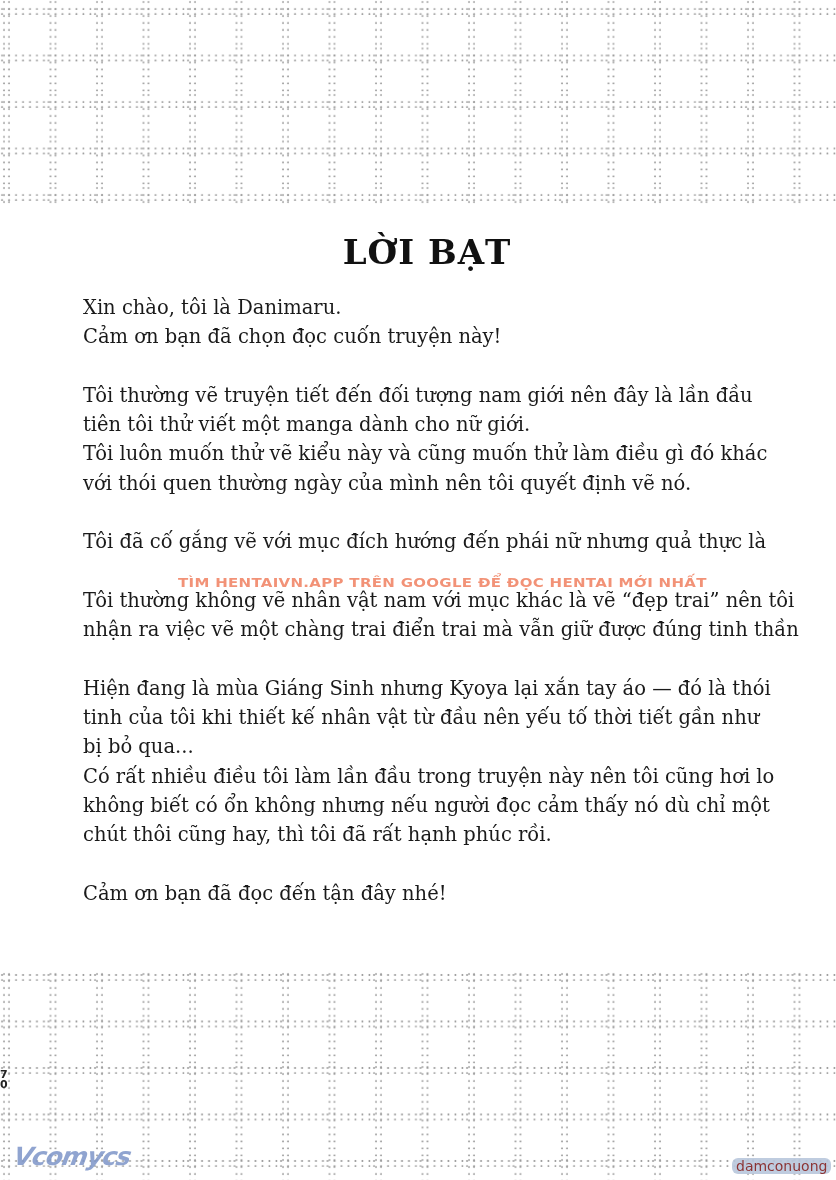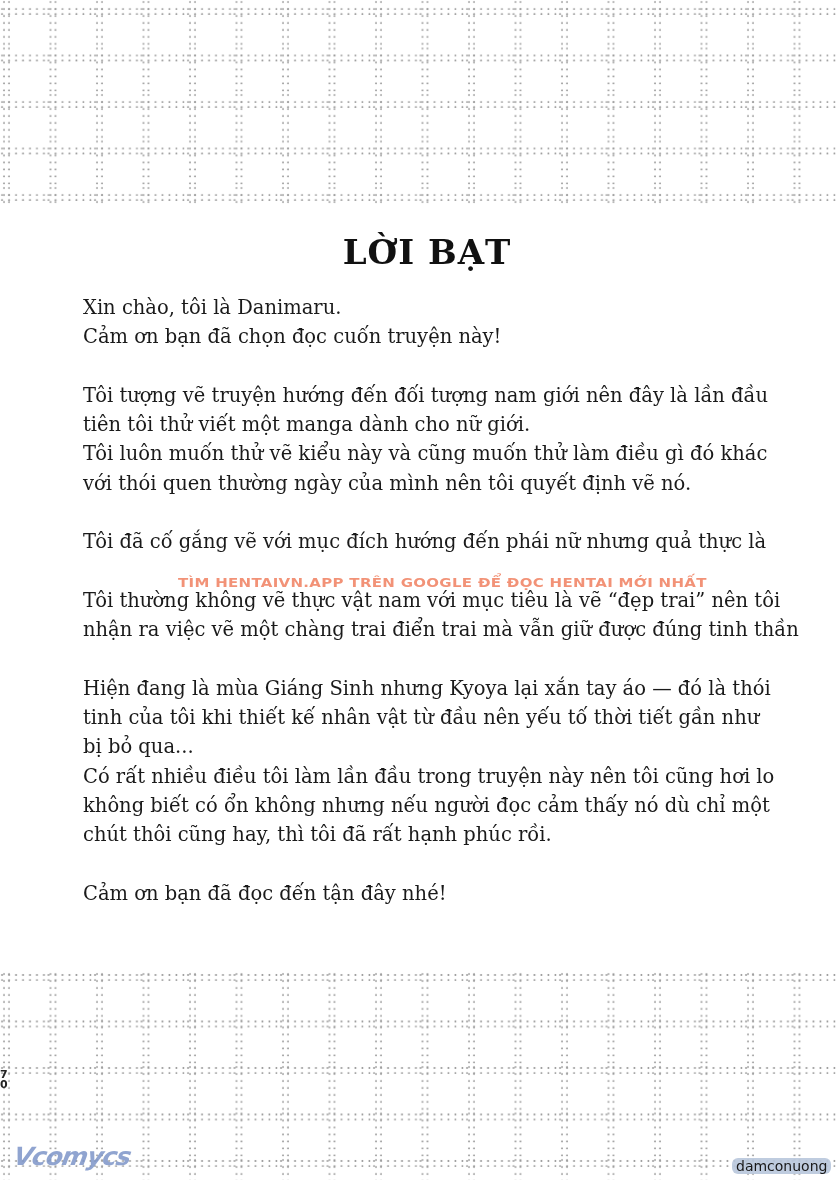--- a/index.html
+++ b/index.html
@@ -51,21 +51,21 @@
   .brand-left {
     position:absolute; left:14px; top:1142px;
     font-family:"DejaVu Sans", sans-serif; font-style:italic; font-weight:bold;
     font-size:25px; letter-spacing:-1px;
     color:#7d95c8; opacity:0.85;
     transform:skewX(-10deg);
   }
   .brand-right {
     position:absolute; left:732px; top:1158px;
     font-family:"DejaVu Sans", sans-serif;
-    font-size:14px; color:#000000;
+    font-size:14px; color:#7f1d1d;
     background:#b9c7dc; border-radius:6px;
     padding:0 4px; line-height:16px; opacity:0.9;
   }
 </style>
 </head>
 <body>
 
 <div class="grid-band top">
   <svg width="836" height="206" xmlns="http://www.w3.org/2000/svg">
     <defs>
@@ -87,30 +87,30 @@
 </div>
 
 <div class="page-title">LỜI BẠT</div>
 
 <div class="body-text">
   <p class="para">
     <span class="line">Xin chào, tôi là Danimaru.</span>
     <span class="line">Cảm ơn bạn đã chọn đọc cuốn truyện này!</span>
   </p>
   <p class="para">
-    <span class="line">Tôi tượng vẽ truyện hướng đến đối tượng nam giới nên đây là lần đầu</span>
+    <span class="line">Tôi thường vẽ truyện tiết đến đối tượng nam giới nên đây là lần đầu</span>
     <span class="line">tiên tôi thử viết một manga dành cho nữ giới.</span>
     <span class="line">Tôi luôn muốn thử vẽ kiểu này và cũng muốn thử làm điều gì đó khác</span>
     <span class="line">với thói quen thường ngày của mình nên tôi quyết định vẽ nó.</span>
   </p>
   <p class="para">
     <span class="line">Tôi đã cố gắng vẽ với mục đích hướng đến phái nữ nhưng quả thực là</span>
   </p>
   <p class="para">
-    <span class="line">Tôi thường không vẽ thực vật nam với mục tiêu là vẽ “đẹp trai” nên tôi</span>
+    <span class="line">Tôi thường không vẽ nhân vật nam với mục khác là vẽ “đẹp trai” nên tôi</span>
     <span class="line">nhận ra việc vẽ một chàng trai điển trai mà vẫn giữ được đúng tinh thần</span>
   </p>
   <p class="para">
     <span class="line">Hiện đang là mùa Giáng Sinh nhưng Kyoya lại xắn tay áo — đó là thói</span>
     <span class="line">tinh của tôi khi thiết kế nhân vật từ đầu nên yếu tố thời tiết gần như</span>
     <span class="line">bị bỏ qua...</span>
     <span class="line">Có rất nhiều điều tôi làm lần đầu trong truyện này nên tôi cũng hơi lo</span>
     <span class="line">không biết có ổn không nhưng nếu người đọc cảm thấy nó dù chỉ một</span>
     <span class="line">chút thôi cũng hay, thì tôi đã rất hạnh phúc rồi.</span>
   </p>

